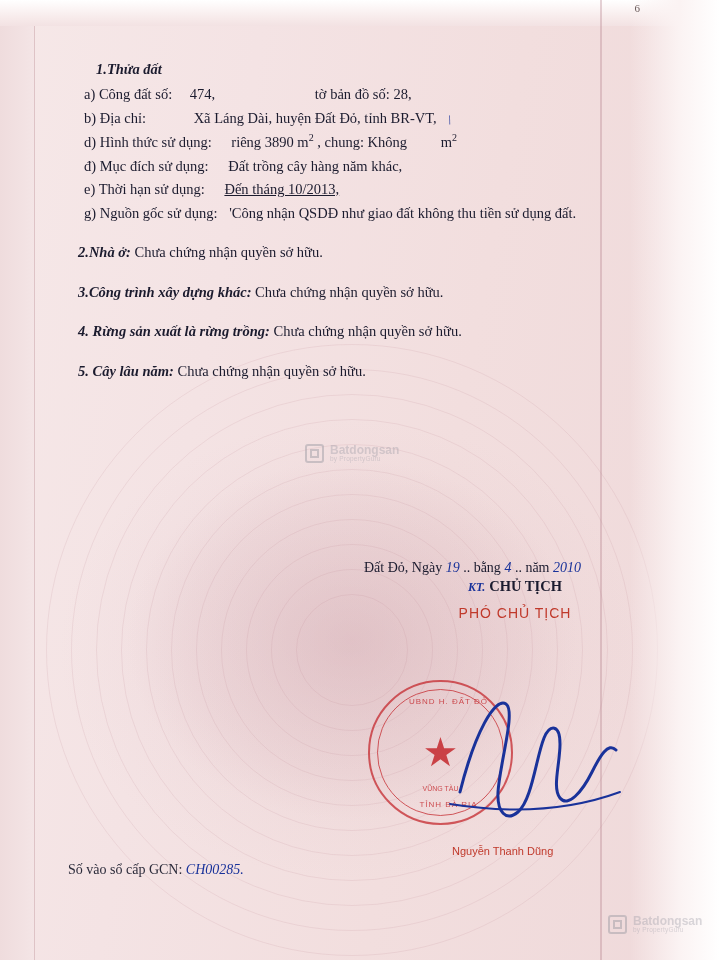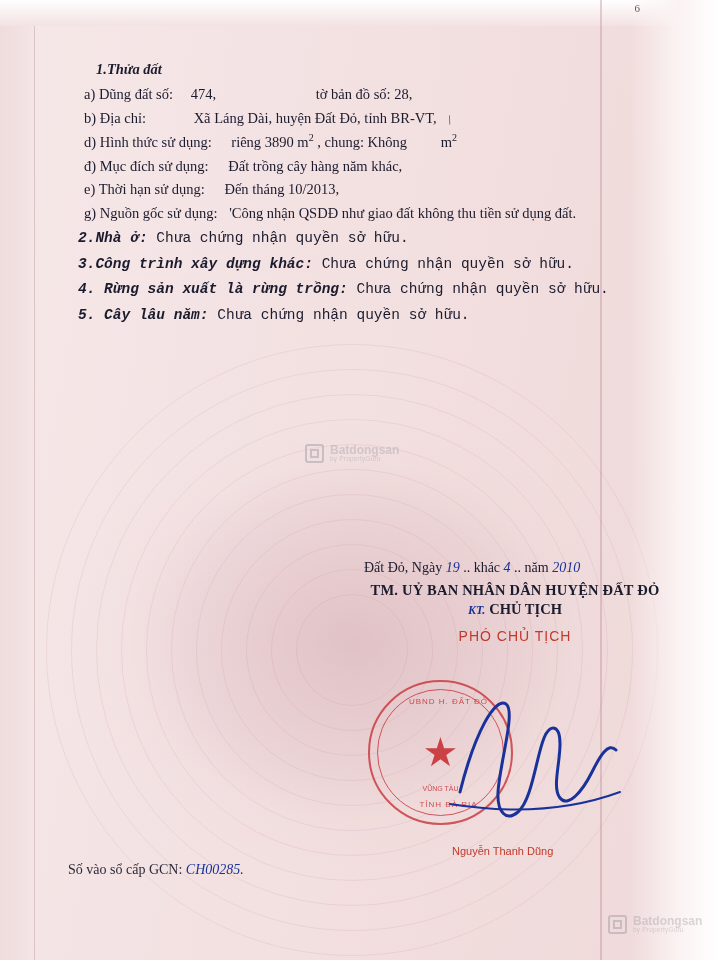--- a/index.html
+++ b/index.html
@@ -98,22 +98,21 @@
   }
   .row {
     margin-left: 12px;
     white-space: nowrap;
   }
   .lbl { display: inline-block; }
   .val { display: inline-block; }
   .sup { font-size: 10px; vertical-align: super; }
   .item {
     margin-left: 6px;
-    margin-top: 2px;
-    font-family: Liberation Mono, monospace;
+    margin-top: 16px;
   }
   .item b, .item .bi {
     font-weight: bold;
     font-style: italic;
   }
   .wm1, .wm2 {
     position: absolute;
     color: rgba(150,150,160,0.35);
     font-family: "Liberation Sans", sans-serif;
     display: flex;
@@ -287,21 +286,21 @@
   <div class="edge-right"></div>
   <div class="fold-line"></div>
 
   <div class="corner-mark">6</div>
 
   <div class="content">
 
     <div class="sub-title">1.Thửa đất</div>
 
     <div class="row">
-      <span class="lbl">a) Dũng đất số:</span>
+      <span class="lbl">a) Công đất số:</span>
       <span class="val" style="margin-left:14px;">474,</span>
       <span class="lbl" style="margin-left:96px;">tờ bản đồ số: 28,</span>
     </div>
 
     <div class="row">
       <span class="lbl">b) Địa chỉ:</span>
       <span class="val" style="margin-left:44px;">Xã Láng Dài, huyện Đất Đỏ, tỉnh BR-VT,</span>
     </div>
 
 
@@ -312,21 +311,21 @@
       <span class="val" style="margin-left:30px;">m</span><span class="sup">2</span>
     </div>
 
     <div class="row">
       <span class="lbl">đ) Mục đích sử dụng:</span>
       <span class="val" style="margin-left:16px;">Đất trồng cây hàng năm khác,</span>
     </div>
 
     <div class="row">
       <span class="lbl">e) Thời hạn sử dụng:</span>
-      <span class="val" style="margin-left:16px;">Đến tháng 10/2013,</span>
+      <span class="val" style="margin-left:16px;text-decoration:underline;">Đến tháng 10/2013,</span>
     </div>
 
     <div class="row">
       <span class="lbl">g) Nguồn gốc sử dụng:</span>
       <span class="val" style="margin-left:8px;">'Công nhận QSDĐ như giao đất không thu tiền sử dụng đất.</span>
     </div>
 
     <div class="item">
       <span class="bi">2.Nhà ở:</span>
       <span>Chưa chứng nhận quyền sở hữu.</span>
@@ -345,27 +344,26 @@
     </div>
   </div>
 
   <div class="scribble">/</div>
 
   <div class="signblock">
     <div class="place-date">
       <span>Đất Đỏ, Ngày</span>
       <span class="hand">19</span>
       <span>..</span>
-      <span>khác</span>
+      <span>bằng</span>
       <span class="hand">4</span>
       <span>..</span>
       <span>năm</span>
       <span class="hand">2010</span>
     </div>
-    <div class="org">TM. UỶ BAN NHÂN DÂN  HUYỆN ĐẤT ĐỎ</div>
     <div class="chu-tich">
       <span class="kt">KT.</span><span>CHỦ TỊCH</span>
     </div>
     <div class="pho">PHÓ CHỦ TỊCH</div>
   </div>
 
   <div class="seal">
     <div class="ring-outer"></div>
     <div class="ring-inner"></div>
     <div class="arc-top">UBND H. ĐẤT ĐỎ</div>

